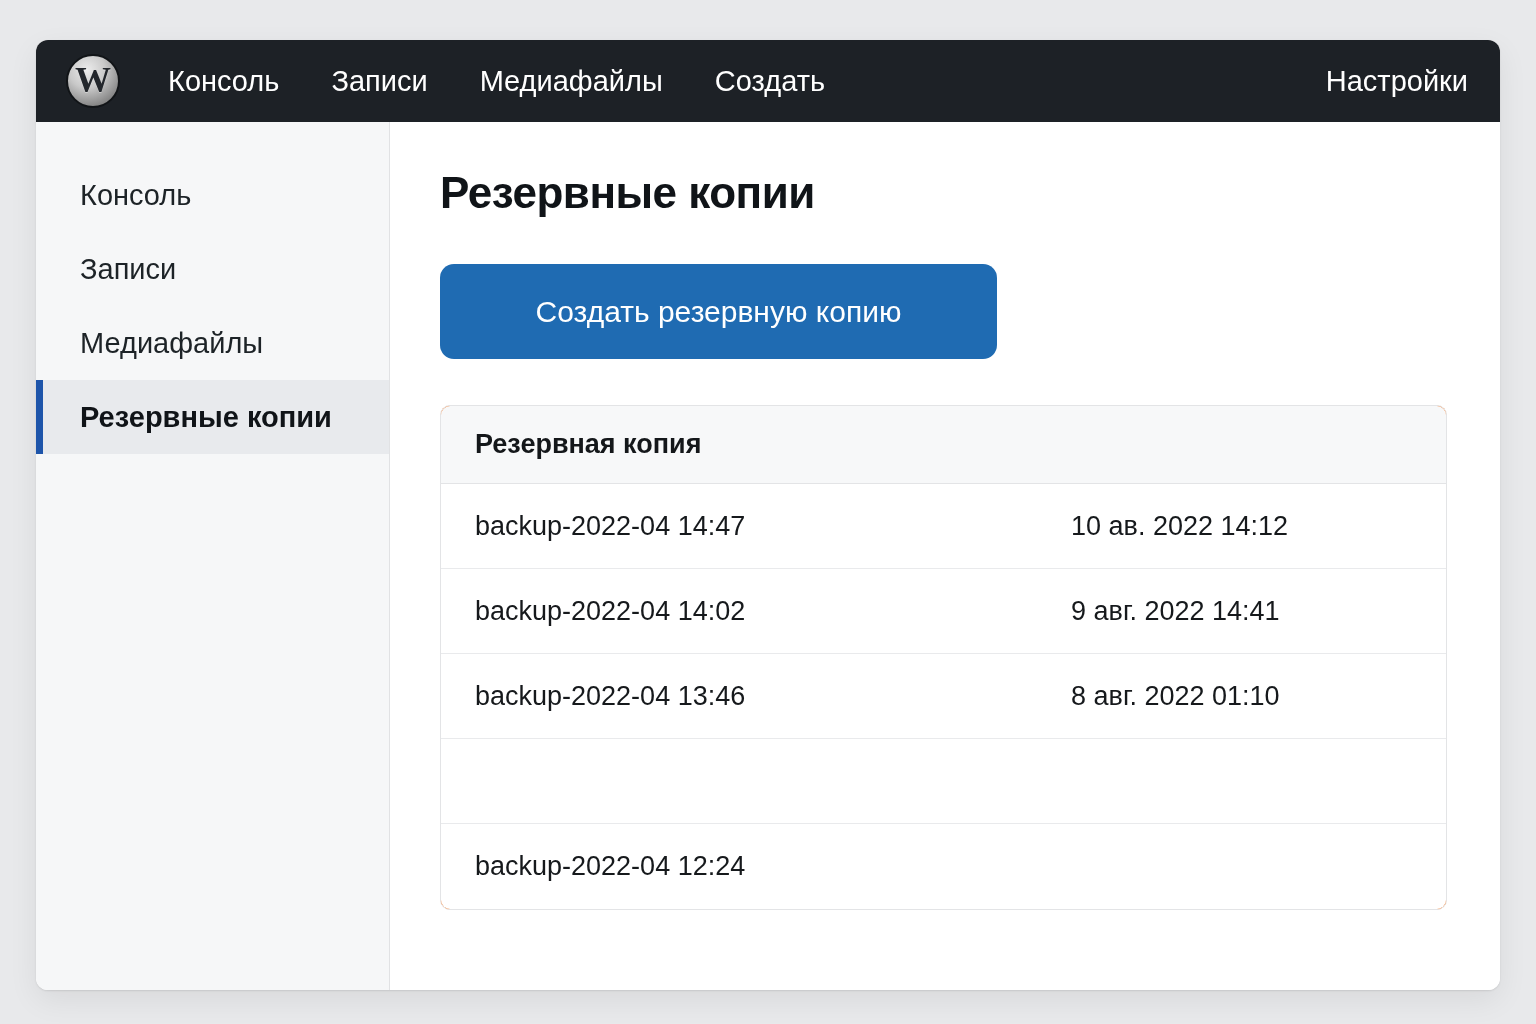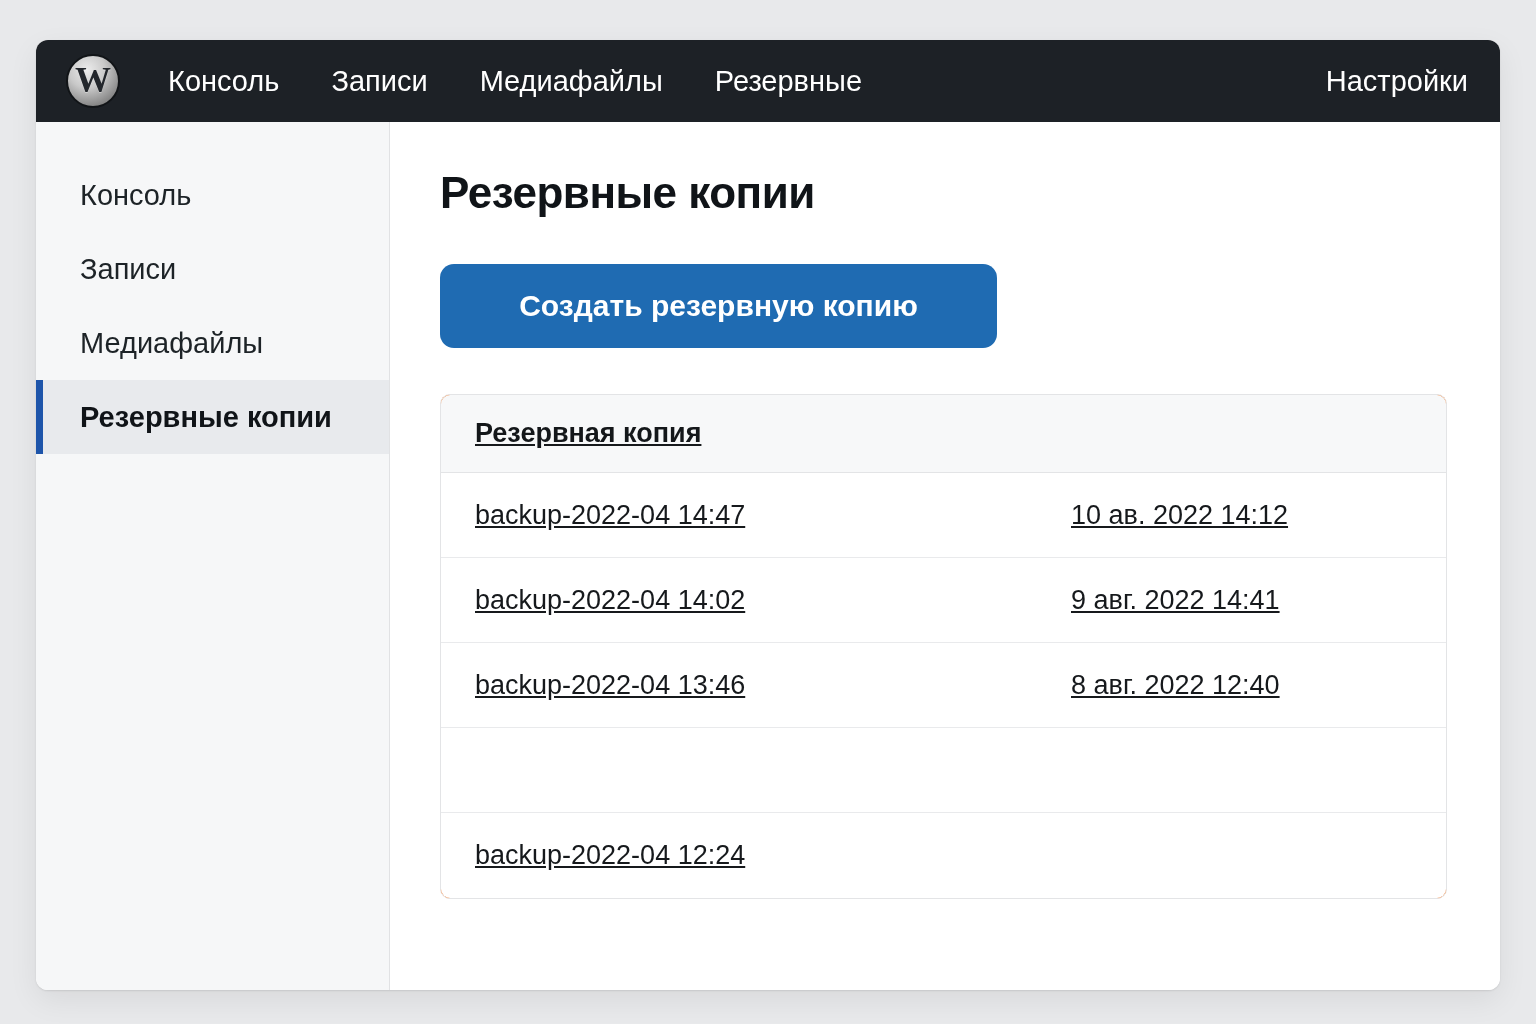--- a/index.html
+++ b/index.html
@@ -94,41 +94,40 @@
   }
   h1.page-title {
     font-size: 44px;
     font-weight: 700;
     letter-spacing: -0.5px;
     color: #101418;
   }
   .primary-btn {
     margin-top: 46px;
     width: 557px;
-    height: 84px;
+    height: 95px;
     border: none;
     border-radius: 14px;
     background: #1f6bb2;
     color: #ffffff;
     font-family: "Liberation Sans", "DejaVu Sans", sans-serif;
     font-size: 30px;
-    font-weight: 700;
+    font-weight: 400;
     cursor: pointer;
     display: block;
   }
 
   
   .table {
     margin-top: 46px;
     width: 1007px;
     border: 1px solid #e3e4e6;
     border-radius: 10px;
     overflow: hidden;
     background: #f97316;
-    text-decoration: underline;
   }
   .thead {
     display: grid;
     grid-template-columns: 596px 1fr;
     background: #f7f8f9;
     border-bottom: 1px solid #e3e4e6;
     height: 78px;
     align-items: center;
   }
   .th {
@@ -160,21 +159,21 @@
   <div class="window">
 
     <header class="topbar">
       <div class="logo">
           <span>W</span>
         </div>
       <nav class="topnav">
         <a class="topnav-item">Консоль</a>
         <a class="topnav-item">Записи</a>
         <a class="topnav-item">Медиафайлы</a>
-        <a class="topnav-item">Резервные</a>
+        <a class="topnav-item">Создать</a>
       </nav>
       <div class="spacer"></div>
       <a class="topnav-right">Настройки</a>
     </header>
 
     <div class="app-body">
 
       <aside class="sidebar">
         <div class="side-item">Консоль</div>
         <div class="side-item">Записи</div>
@@ -195,21 +194,21 @@
           <div class="tr">
             <div class="td">backup-2022-04 14:47</div>
             <div class="td">10 ав. 2022 14:12</div>
           </div>
           <div class="tr">
             <div class="td">backup-2022-04 14:02</div>
             <div class="td">9 авг. 2022 14:41</div>
           </div>
           <div class="tr">
             <div class="td">backup-2022-04 13:46</div>
-            <div class="td">8 авг. 2022 12:40</div>
+            <div class="td">8 авг. 2022 01:10</div>
           </div>
           <div class="tr">
           </div>
           <div class="tr">
             <div class="td">backup-2022-04 12:24</div>
           </div>
         </div>
       </main>
 
     </div>

